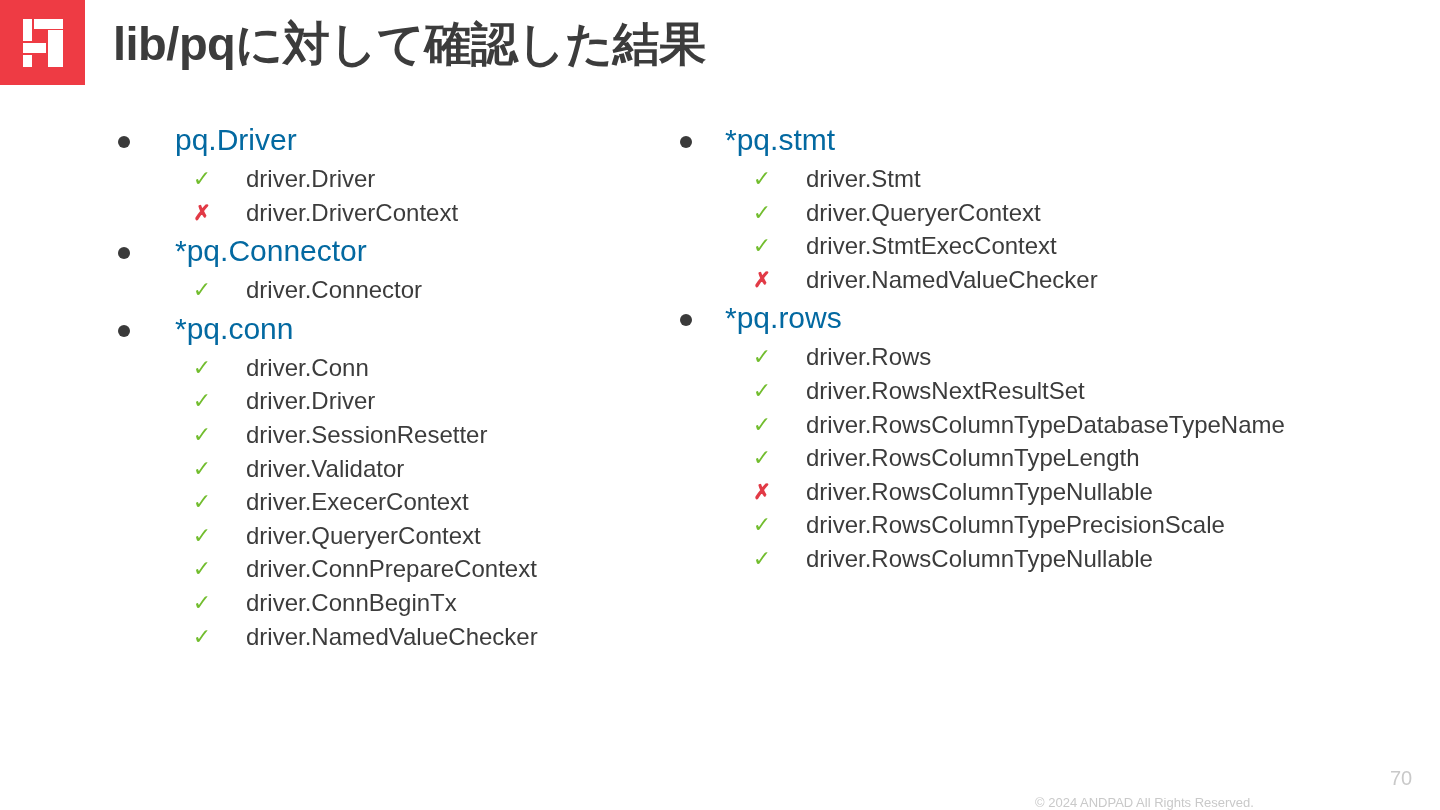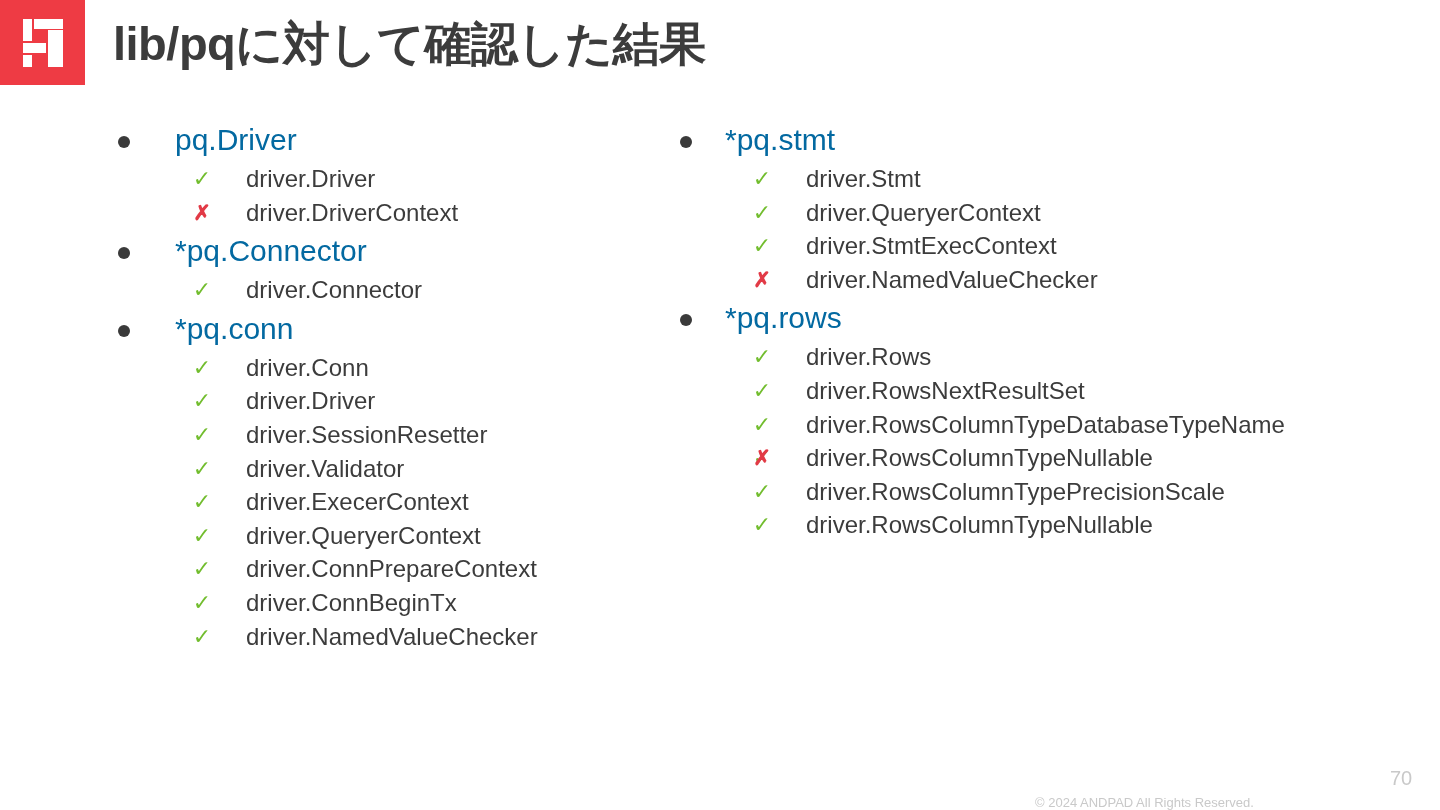--- a/index.html
+++ b/index.html
@@ -199,21 +199,21 @@
           <div class="lvl2"><span class="mark ok">✓</span><span>driver.Stmt</span></div>
           <div class="lvl2"><span class="mark ok">✓</span><span>driver.QueryerContext</span></div>
           <div class="lvl2"><span class="mark ok">✓</span><span>driver.StmtExecContext</span></div>
           <div class="lvl2"><span class="mark ng">✗</span><span>driver.NamedValueChecker</span></div>
         </div>
         <div class="group">
           <div class="lvl1"><span class="bullet"></span><span>*pq.rows</span></div>
           <div class="lvl2"><span class="mark ok">✓</span><span>driver.Rows</span></div>
           <div class="lvl2"><span class="mark ok">✓</span><span>driver.RowsNextResultSet</span></div>
           <div class="lvl2"><span class="mark ok">✓</span><span>driver.RowsColumnTypeDatabaseTypeName</span></div>
-          <div class="lvl2"><span class="mark ok">✓</span></div>
+          <div class="lvl2"><span class="mark ok">✓</span><span>driver.RowsColumnTypeLength</span></div>
           <div class="lvl2"><span class="mark ng">✗</span><span>driver.RowsColumnTypeNullable</span></div>
           <div class="lvl2"><span class="mark ok">✓</span><span>driver.RowsColumnTypePrecisionScale</span></div>
           <div class="lvl2"><span class="mark ok">✓</span><span>driver.RowsColumnTypeNullable</span></div>
         </div>
       </div>
   </div>
 
   <div class="copyright">© 2024 ANDPAD All Rights Reserved.</div>
   <div class="page-number">70</div>
 

